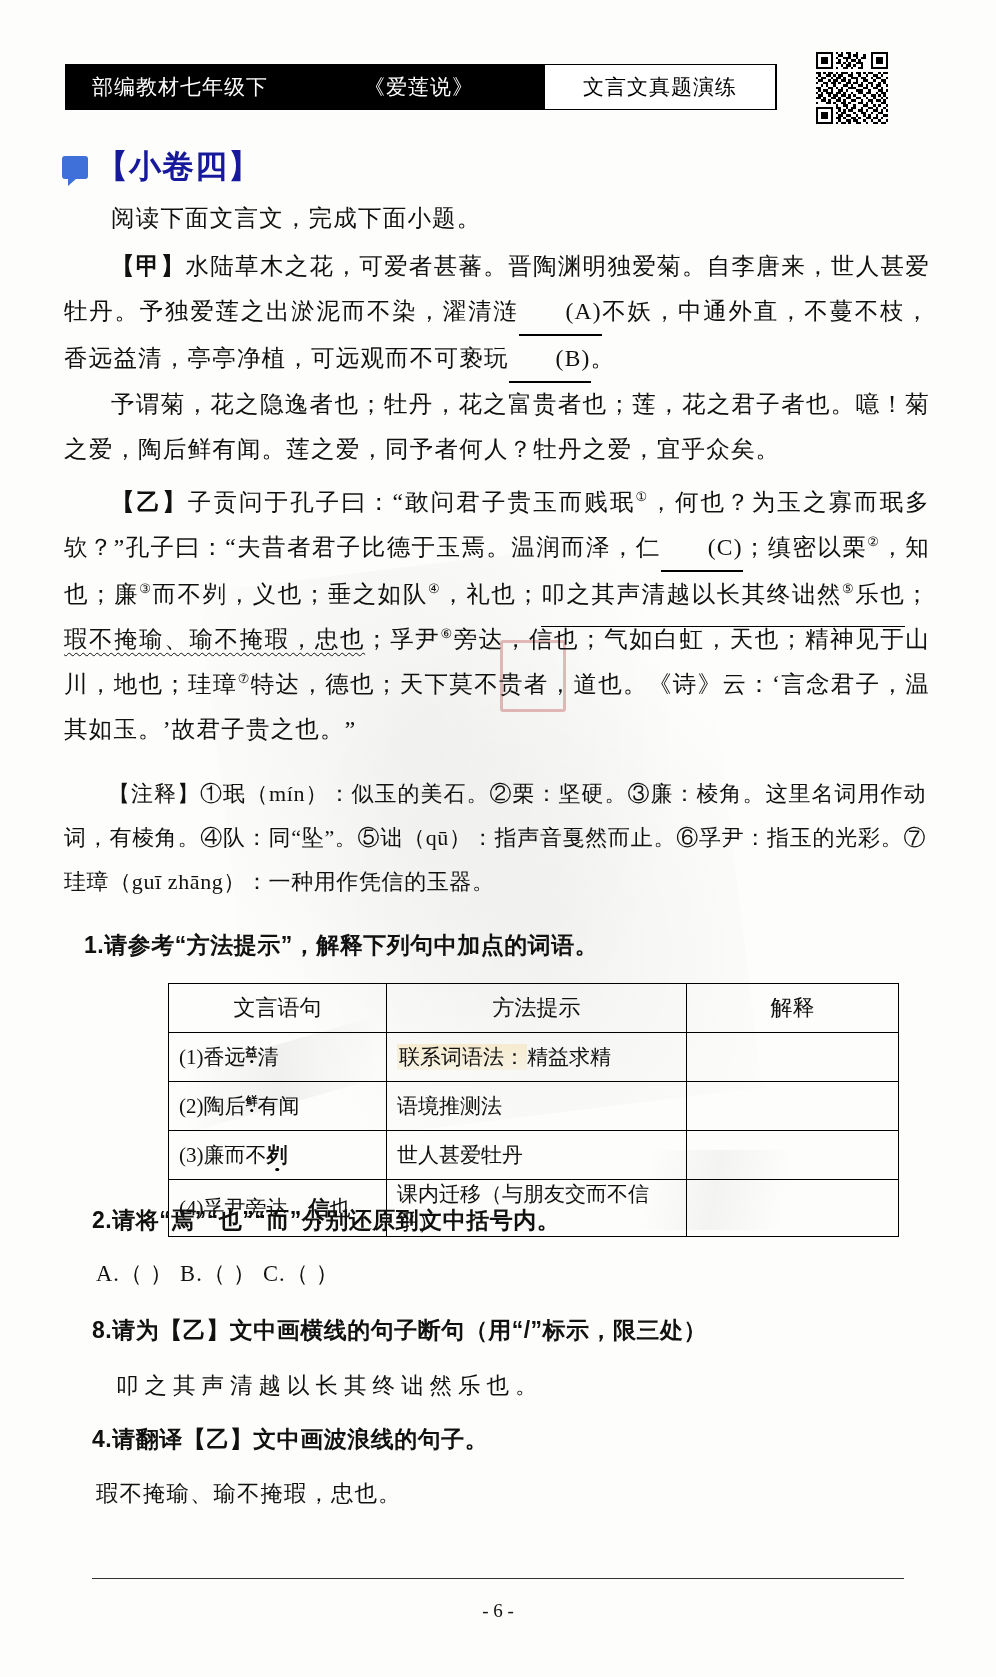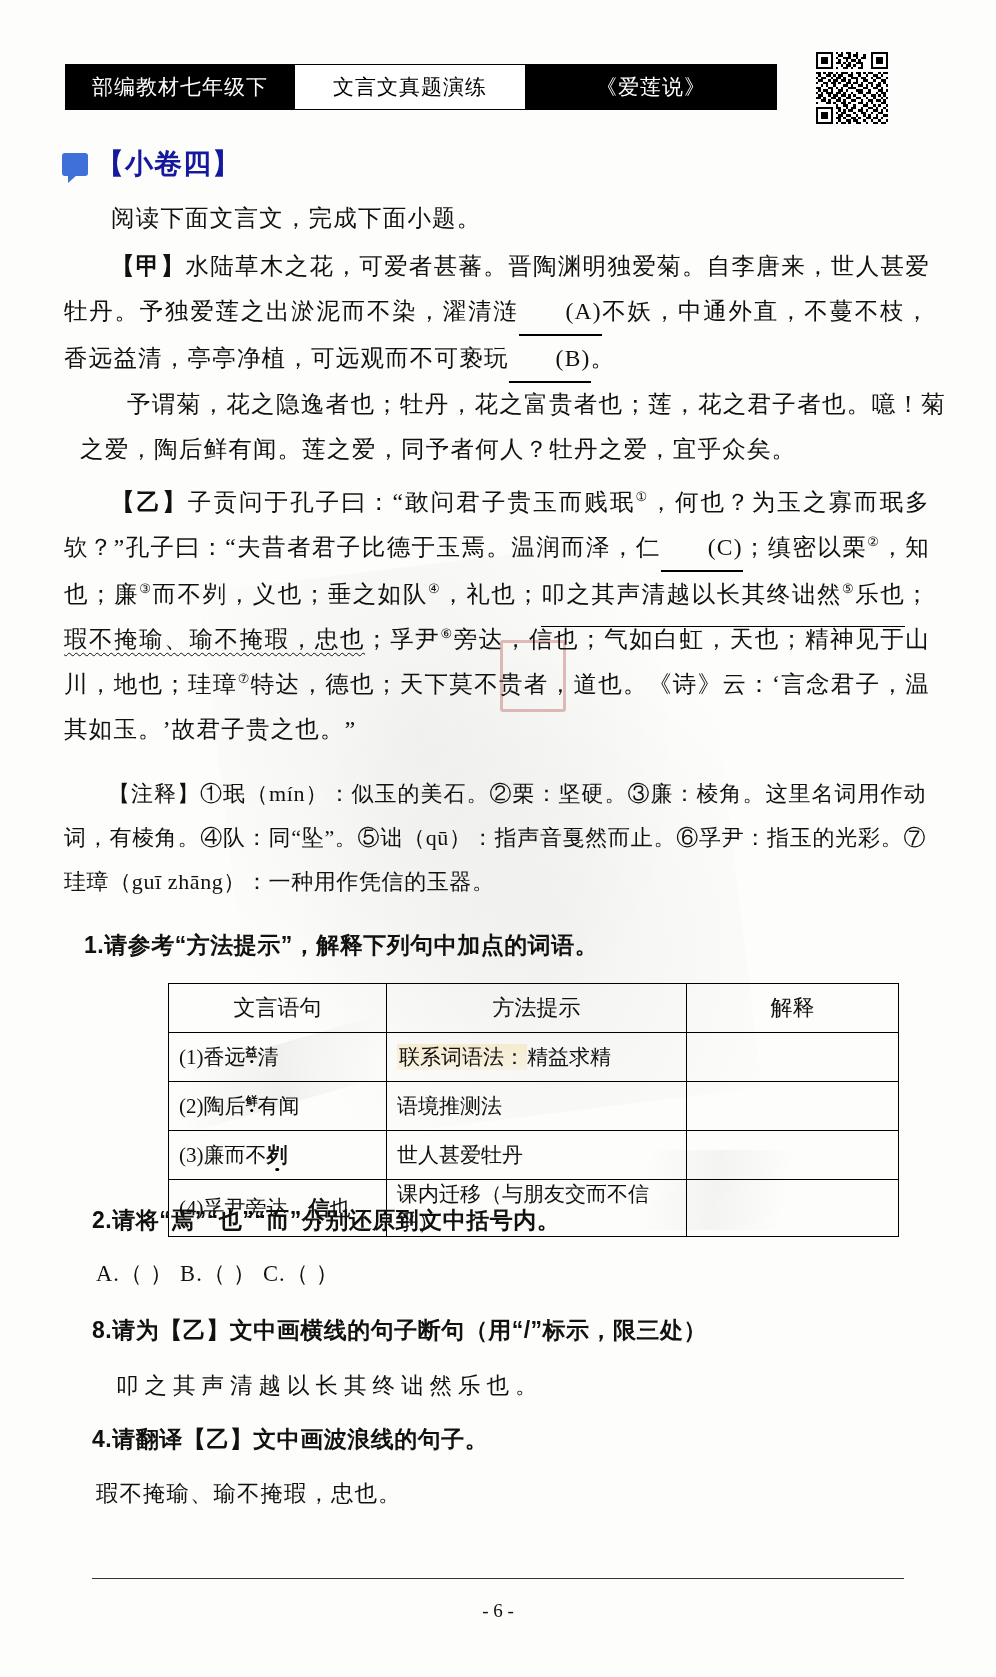--- a/index.html
+++ b/index.html
@@ -68,21 +68,21 @@
   .bubble{
     width:26px;height:23px;background:#3f6fd8;border-radius:3px;position:relative;
     margin-right:8px;
   }
   .bubble:after{
     content:"";position:absolute;left:6px;bottom:-7px;
     border-left:9px solid #3f6fd8;border-bottom:8px solid transparent;
   }
   .sec-title{
     font-family:"Liberation Sans","DejaVu Sans",sans-serif;
-    font-weight:bold;font-size:28px;color:#17199c;letter-spacing:1px;
+    font-weight:bold;font-size:32px;color:#17199c;letter-spacing:1px;
   }
 
   
   .kai{
     font-family:"Liberation Serif","DejaVu Serif",serif;
     font-size:23.5px;line-height:45px;letter-spacing:1.2px;
     text-align:justify;
   }
   .p-indent{text-indent:2em;}
   .blk{position:absolute;left:64px;width:866px;}
@@ -167,22 +167,22 @@
 
 <div class="page">
 
   <div class="wm wm-big"></div>
   <div class="wm wm-seal"></div>
   <div class="wm wm-streak"></div>
   <div class="wm wm-v"></div>
 
   <div class="header">
     <div class="hdr-cell hdr-dark hdr-a">部编教材七年级下</div>
+    <div class="hdr-cell hdr-dark hdr-c">《爱莲说》</div>
     <div class="hdr-cell hdr-light hdr-b">文言文真题演练</div>
-    <div class="hdr-cell hdr-dark hdr-c">《爱莲说》</div>
   </div>
 
   <div class="qr">
     <svg width="72" height="72" viewBox="0 0 29 29" shape-rendering="crispEdges">
       <rect width="29" height="29" fill="#fff"></rect>
       <g fill="#000">
         <rect x="0" y="0" width="7" height="1"></rect>
           <rect x="0" y="6" width="7" height="1"></rect>
         <rect x="0" y="0" width="1" height="7"></rect>
           <rect x="6" y="0" width="1" height="7"></rect>
@@ -414,21 +414,21 @@
     <span class="bubble"></span>
     <span class="sec-title">【小卷四】</span>
   </div>
 
   <div class="blk kai p-indent" style="top:196px;">阅读下面文言文，完成下面小题。</div>
 
   <div class="blk kai p-indent" style="top:244px;">
     <span class="tag">【甲】</span><span>水陆草木之花，可爱者甚蕃。晋陶渊明独爱菊。自李唐来，世人甚爱牡丹。予独爱莲之出淤泥而不染，濯清涟</span><span class="blank-u">(A)</span><span>不妖，中通外直，不蔓不枝，香远益清，亭亭净植，可远观而不可亵玩</span><span class="blank-u">(B)</span><span>。</span>
   </div>
 
-  <div class="blk kai p-indent" style="top:382px;margin-left:16px;">予谓菊，花之隐逸者也；牡丹，花之富贵者也；莲，花之君子者也。噫！菊之爱，陶后鲜有闻。莲之爱，同予者何人？牡丹之爱，宜乎众矣。</div>
+  <div class="blk kai p-indent" style="top:382px;">予谓菊，花之隐逸者也；牡丹，花之富贵者也；莲，花之君子者也。噫！菊之爱，陶后鲜有闻。莲之爱，同予者何人？牡丹之爱，宜乎众矣。</div>
 
   <div class="blk kai p-indent" style="top:480px;">
     <span class="tag">【乙】</span><span>子贡问于孔子曰：“敢问君子贵玉而贱珉</span><sup class="cn">①</sup><span>，何也？为玉之寡而珉多欤？”孔子曰：“夫昔者君子比德于玉焉。温润而泽，仁</span><span class="blank-u">(C)</span><span>；缜密以栗</span><sup class="cn">②</sup><span>，知也；廉</span><sup class="cn">③</sup><span>而不刿，义也；垂之如队</span><sup class="cn">④</sup><span>，礼也；</span><span class="u-line"><span>叩之其声清越以长其终诎然</span><sup class="cn">⑤</sup><span>乐也</span></span><span>；</span><span class="u-wave">瑕不掩瑜、瑜不掩瑕，忠也</span><span>；孚尹</span><sup class="cn">⑥</sup><span>旁达，信也；气如白虹，天也；精神见于山川，地也；珪璋</span><sup class="cn">⑦</sup><span>特达，德也；天下莫不贵者，道也。《诗》云：‘言念君子，温其如玉。’故君子贵之也。”</span>
   </div>
 
   <div class="blk song p-indent" style="top:772px;width:862px;">
     <span>【注释】</span><span>①珉（mín）：似玉的美石。②栗：坚硬。③廉：棱角。这里名词用作动词，有棱角。④队：同“坠”。⑤诎（qū）：指声音戛然而止。⑥孚尹：指玉的光彩。⑦珪璋（guī zhāng）：一种用作凭信的玉器。</span>
   </div>
 
   <div class="q" style="top:930px;">1.请参考“方法提示”，解释下列句中加点的词语。</div>

